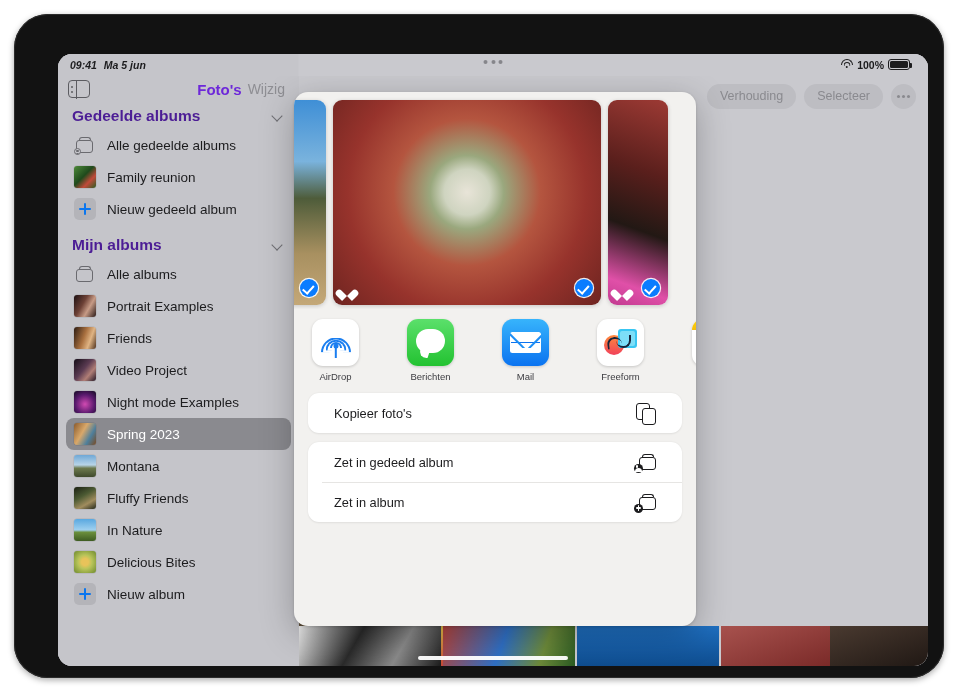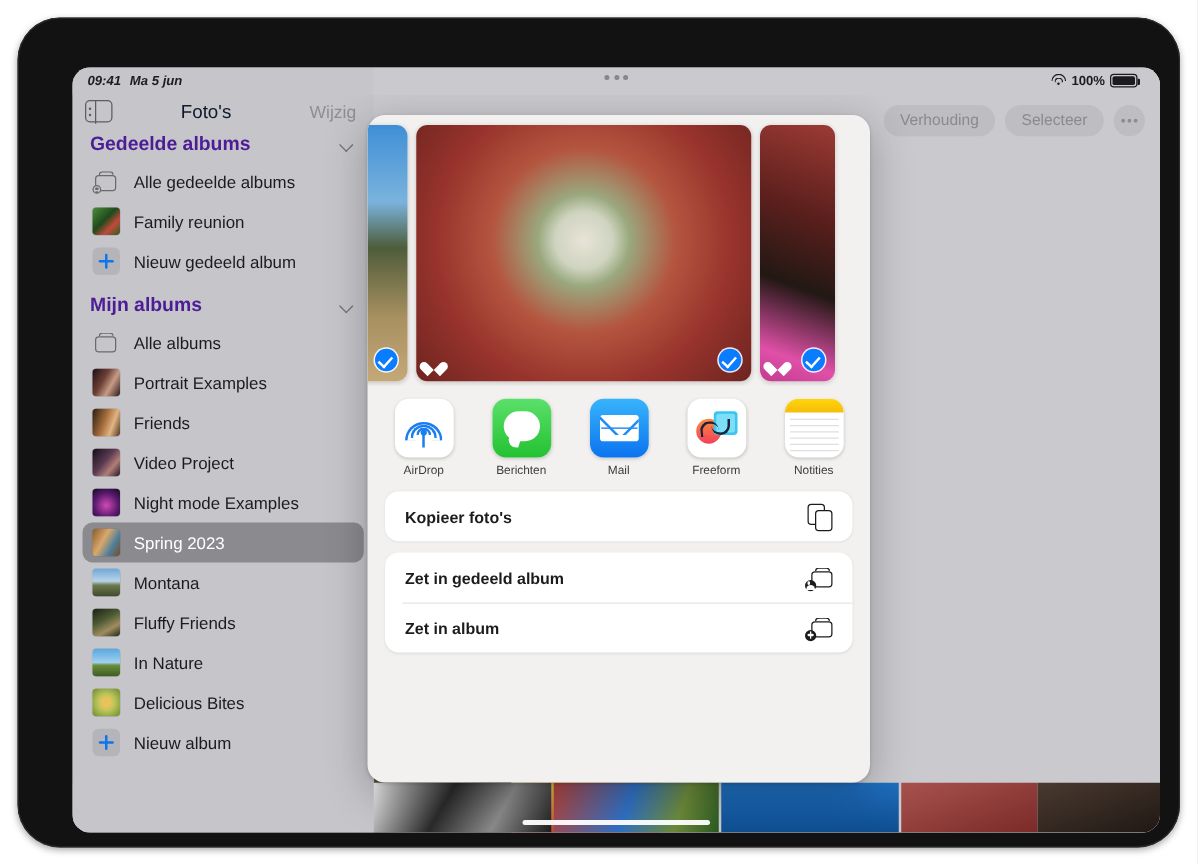--- a/index.html
+++ b/index.html
@@ -72,21 +72,21 @@
   }
   #sidebar-toolbar {
     height: 48px; display:flex; align-items:center; padding: 22px 10px 0 10px; gap: 6px;
   }
   #sidebar-toggle-icon { width: 22px; height: 18px; border: 1.5px solid #5c5c61; border-radius: 4px;
       position: relative; flex: 0 0 auto; }
   #sidebar-toggle-icon::before { content:""; position:absolute; left:6.5px; top:-1.5px; bottom:-1.5px;
       width:1.5px; background:#5c5c61; }
   #sidebar-toggle-icon::after { content:""; position:absolute; left:2px; top:4.5px; width:2.2px;height:2.2px;
       border-radius:50%; background:#5c5c61; box-shadow: 0 5px 0 #5c5c61; }
-  #sidebar-title { flex: 1; text-align: center; font-size: 15px; font-weight: normal; color:#0f172a;
+  #sidebar-title { flex: 1; text-align: right; font-size: 15px; font-weight: bold; color:#6d28d9;
       margin-left: -8px; }
   #sidebar-edit { font-size: 14px; color: #8e8e93; padding-right: 4px; }
 
   .sb-scroll { height: 560px; overflow: hidden; padding: 0 8px; }
   .sb-header { display:flex; align-items:center; justify-content:space-between;
       padding: 5px 8px 4px 6px; }
   .sb-header .t { font-size: 15.5px; font-weight: bold; color: #4c1d95; }
   .chev { width: 10px; height: 10px; position: relative; }
   .chev::after { content:""; position:absolute; left:0; top:1px; width:7px;height:7px;
       border-right:1.8px solid #6f6f74; border-bottom:1.8px solid #6f6f74; transform: rotate(45deg); }
@@ -167,21 +167,21 @@
       display:flex; align-items:center; gap: 7px; padding-left: 0; overflow:hidden; }
   .car-item { position:relative; border-radius: 9px; background-size: cover; background-position:center;
       flex: 0 0 auto; box-shadow: 0 1px 4px rgba(0,0,0,.18); }
   .car-side { width: 60px; height: 205px; }
   .car-main { width: 268px; height: 205px; }
   .check { position:absolute; right: 8px; bottom: 8px; width: 18px; height:18px; border-radius:50%;
       background:#0a7cff; box-shadow: 0 0 0 1.2px rgba(255,255,255,.9); }
   .check::after { content:""; position:absolute; left:5px; top:4.2px; width:5px;height:8.5px;
       border-right:2px solid #fff; border-bottom:2px solid #fff; transform: rotate(42deg); }
 
-  #app-row { display:flex; justify-content: space-between; padding: 10px 18px 2px 18px; }
+  #app-row { display:flex; justify-content: space-between; padding: 10px 18px 2px 18px; gap: 48px; }
   .app { width: 54px; text-align:center; }
   .app-icon { width: 47px; height: 47px; border-radius: 11px; margin: 0 auto;
       box-shadow: 0 1px 3px rgba(0,0,0,.18); position: relative; overflow: hidden; background:#fff; }
   .app-label { font-size: 9.5px; color: #3c3c41; margin-top: 5px; }
 
   
   .ad-r { position:absolute; left:50%; top: 56%; transform: translate(-50%,-50%);
       border: 2.4px solid #1a7ef0; border-bottom: none; border-radius: 50% 50% 0 0 / 100% 100% 0 0; }
   .ad-r.r1 { width: 30px; height: 15px; }
   .ad-r.r2 { width: 21px; height: 10.5px; }
@@ -226,21 +226,21 @@
   .notes .top { position:absolute; left:0; top:0; right:0; height: 11px;
       background: linear-gradient(180deg,#ffd60a,#f6bd0a); }
   .notes .ln { position:absolute; left:4px; right:4px; height: 1px; background:#dfdfe2; }
   
   .more { background:#fff; display:flex; align-items:center; justify-content:center; gap: 4px; }
   .more span { width: 6px; height: 6px; border-radius:50%; background: #4a4a4f; }
 
   .act-group { margin: 9px 14px 0 14px; background:#fff; border-radius: 11px; overflow:hidden;
       box-shadow: 0 .5px 2px rgba(0,0,0,.08); }
   .act-row { height: 40px; display:flex; align-items:center; justify-content:space-between;
-      padding: 0 16px; position: relative; font-weight: bold; }
+      padding: 0 26px; position: relative; }
   .act-row + .act-row::before { content:""; position:absolute; left:14px; right:0; top:0; height:.8px;
       background: #e6e5e3; }
   .act-label { font-size: 12.8px; color: #1c1c1e; }
   .ic-copy { width: 20px; height: 21px; position: relative; }
   .ic-copy::before { content:""; position:absolute; left:0; top:0; width: 12px; height: 15px;
       border: 1.5px solid #1c1c1e; border-radius: 3px; }
   .ic-copy::after { content:""; position:absolute; left:6px; top:5px; width: 12px; height: 15px;
       border: 1.5px solid #1c1c1e; border-radius: 3px; background:#fff; }
   .ic-abm { width: 22px; height: 21px; position: relative; }
   .ic-abm .bx { position:absolute; right:0px; top:5px; width: 17px; height: 13px;

